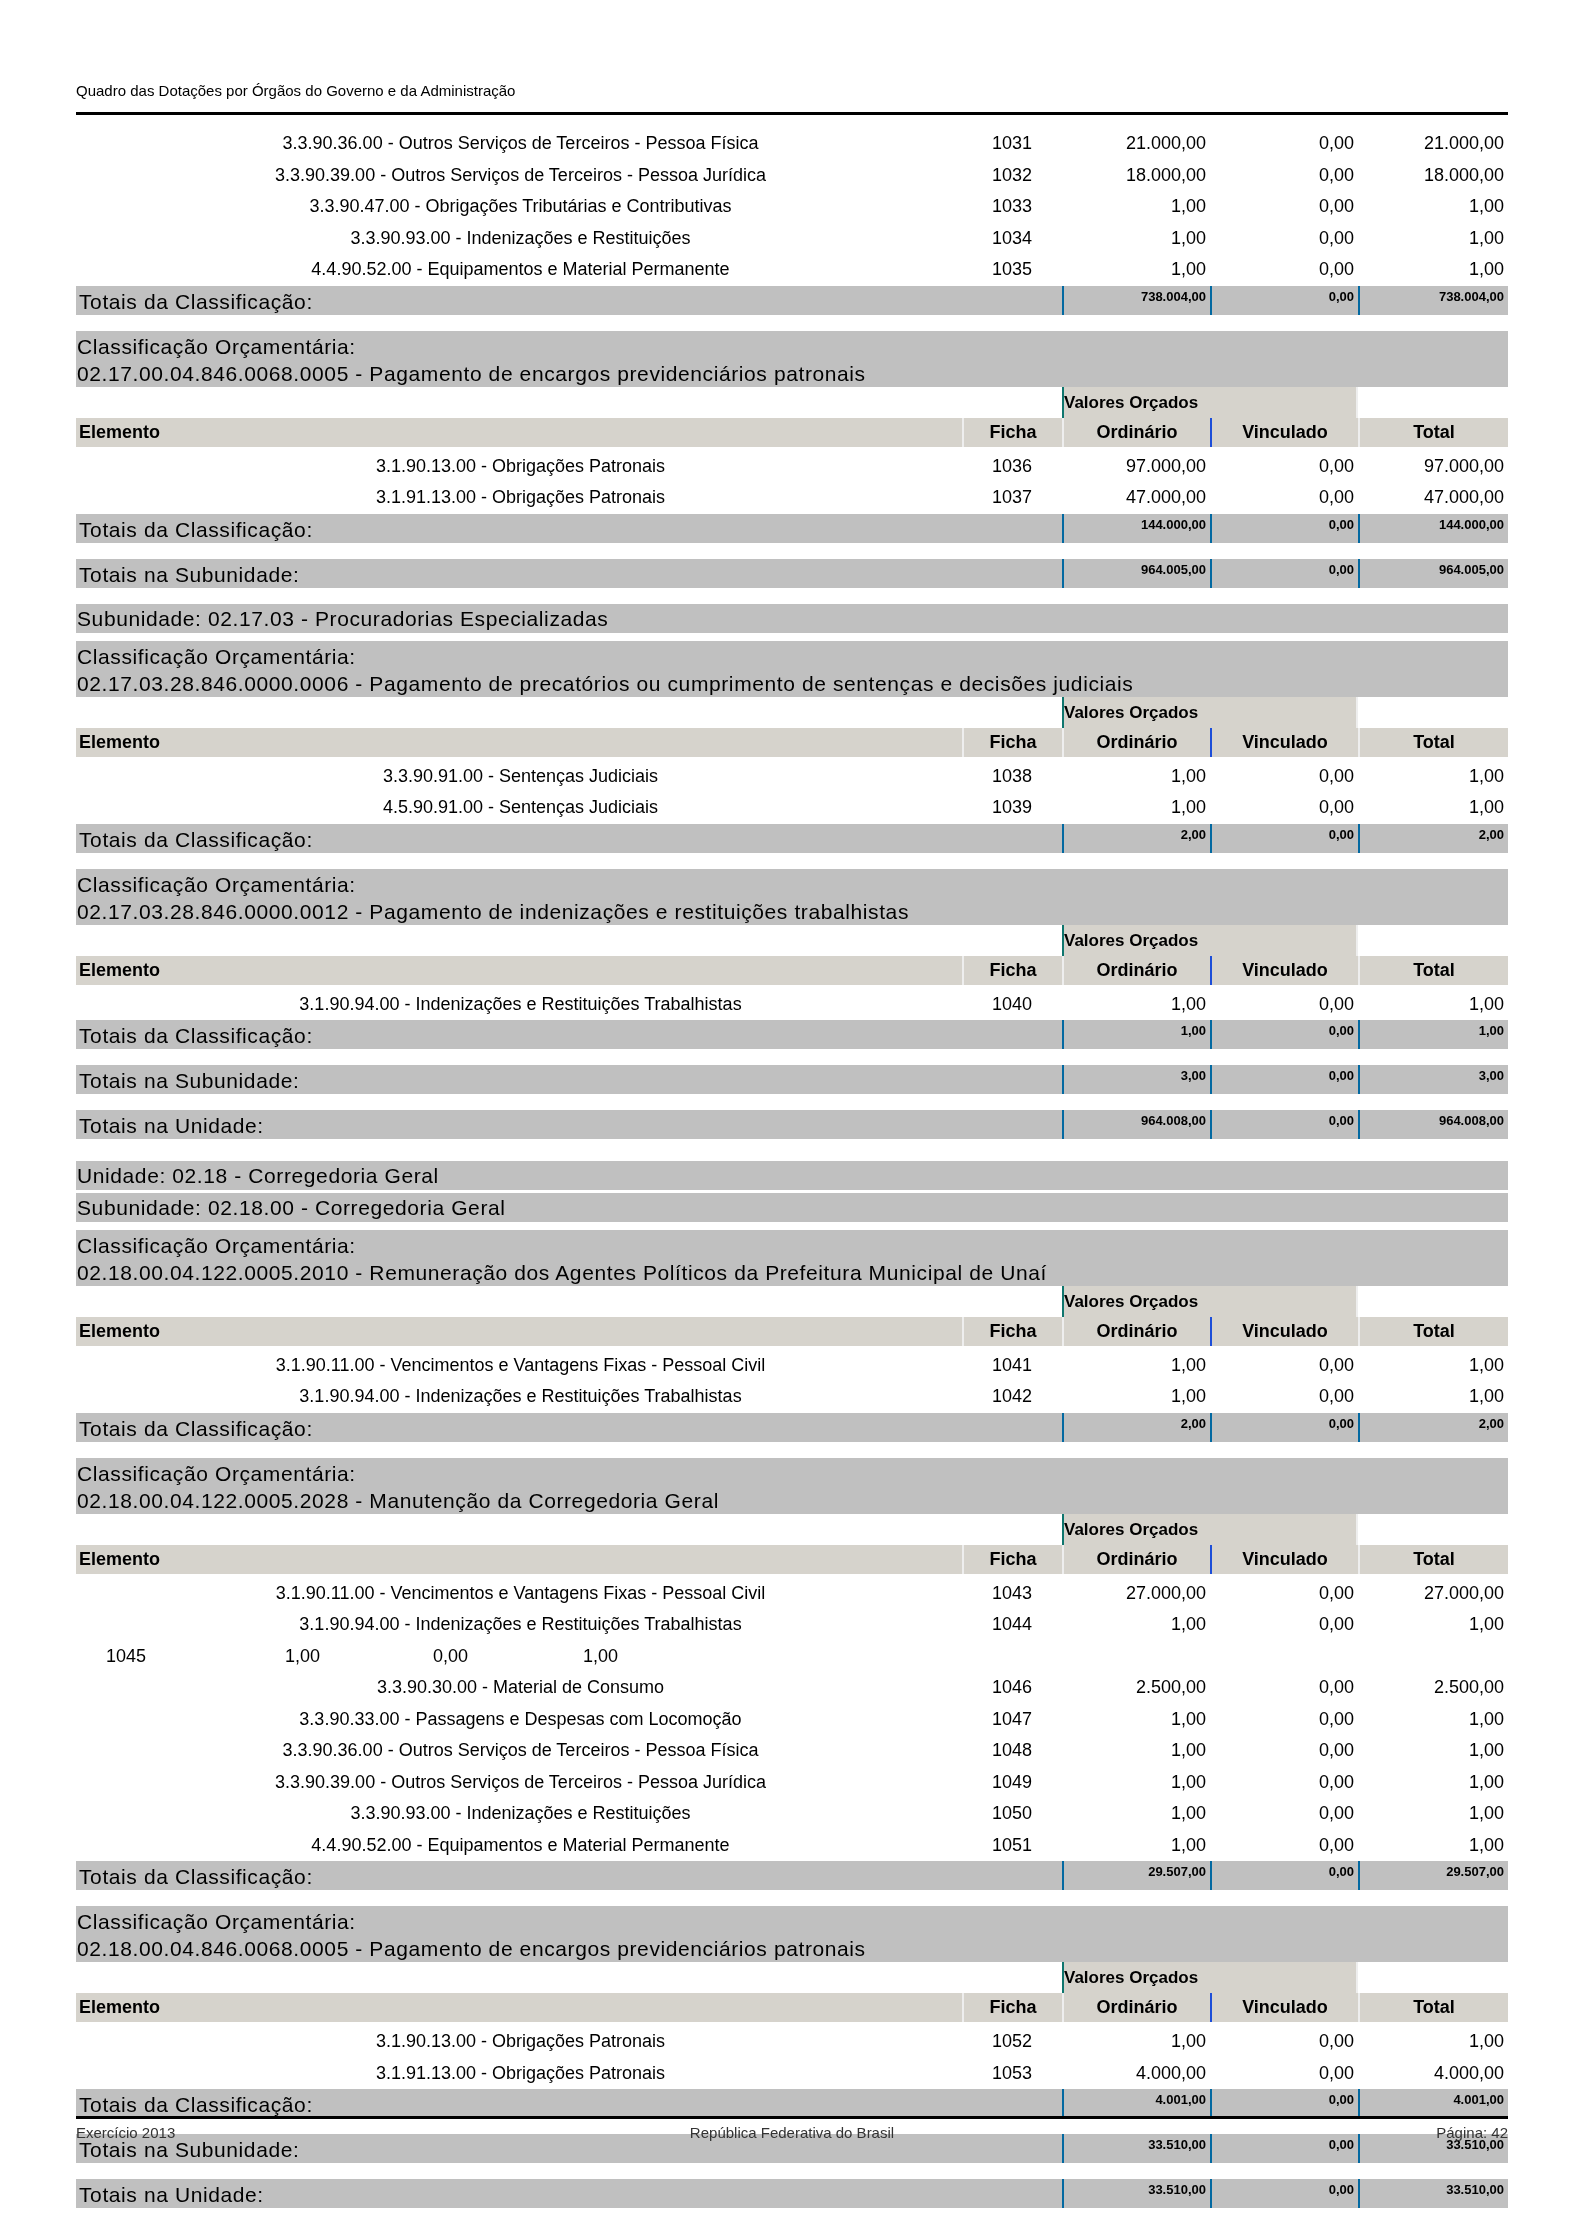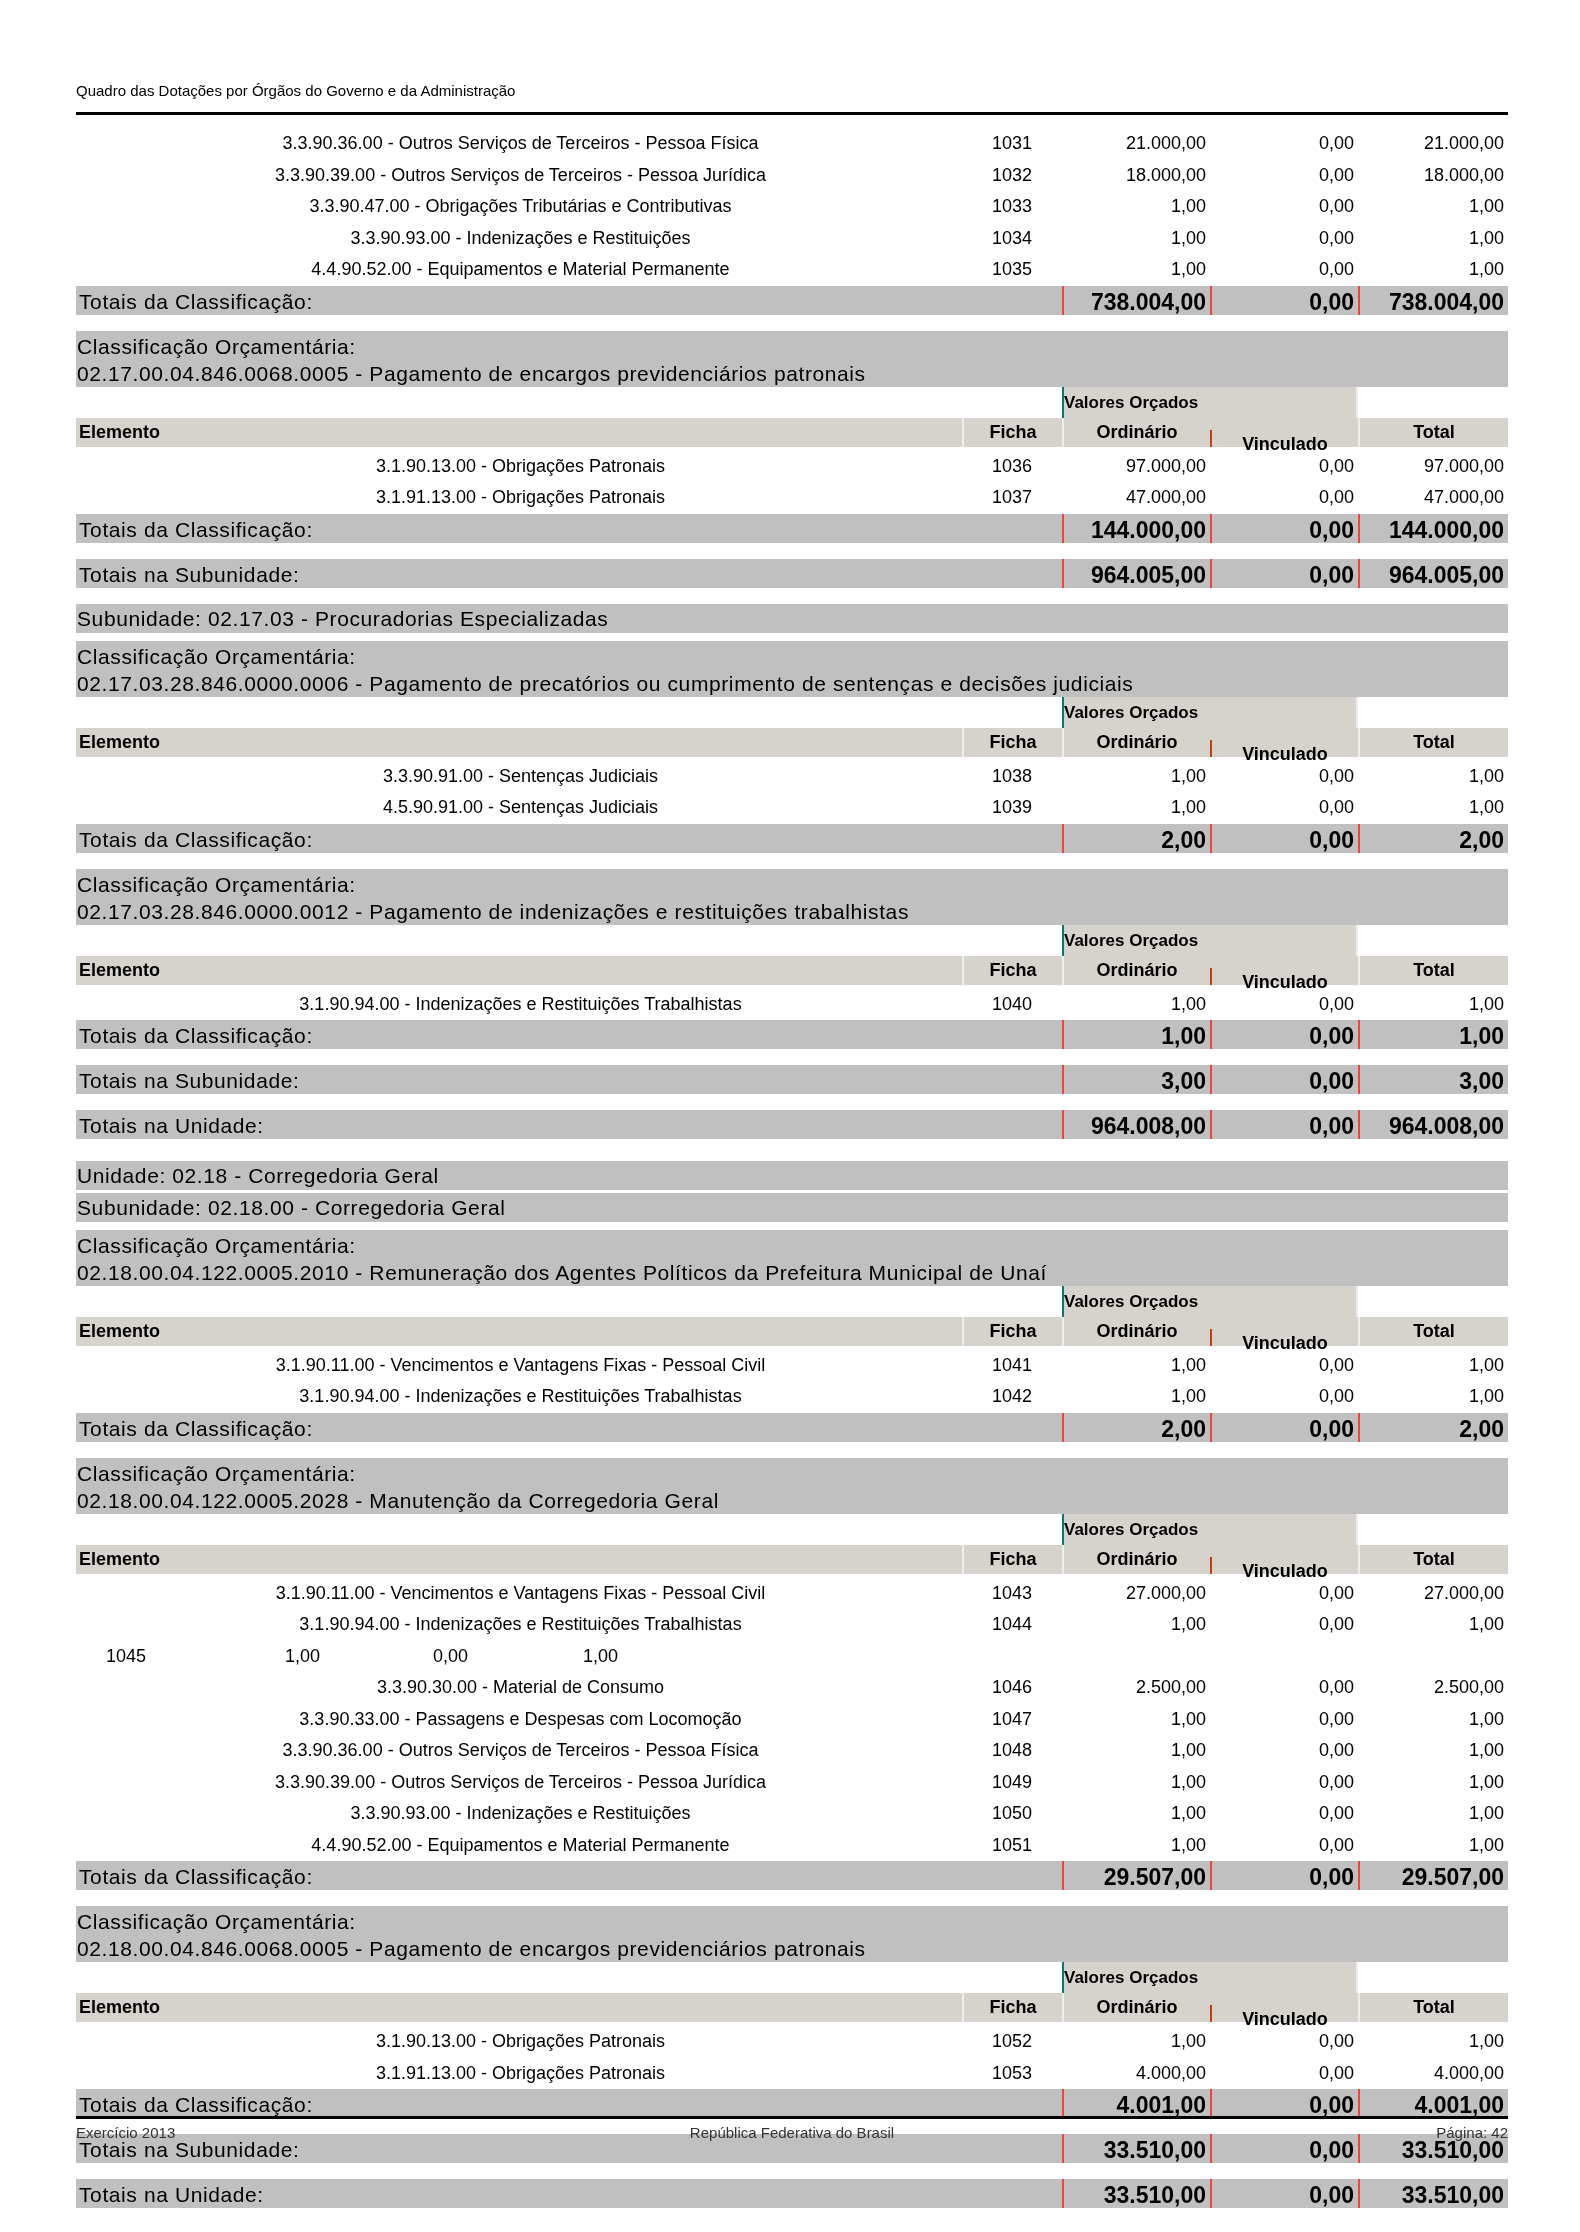--- a/index.html
+++ b/index.html
@@ -11,37 +11,37 @@
 
   .row { display: flex; height: 31.5px; align-items: center; font-size: 18px; }
   .row .c-el { width: 886px; padding-left: 3px; box-sizing: border-box; white-space: nowrap; text-align: center; }
   .row .c-fi { width: 100px; text-align: center; box-sizing: border-box; }
   .row .c-or { width: 148px; text-align: right; padding-right: 4px; box-sizing: border-box; }
   .row .c-vi { width: 148px; text-align: right; padding-right: 4px; box-sizing: border-box; }
   .row .c-to { width: 150px; text-align: right; padding-right: 4px; box-sizing: border-box; }
 
   .total-row { display: flex; height: 29px; margin-bottom: 16px; background: #c0c0c0; font-size: 21px; letter-spacing: 0.6px; }
   .total-row .t-label { width: 986px; padding-left: 3px; box-sizing: border-box; display: flex; align-items: flex-end; padding-bottom: 1px; }
-  .total-row .t-val { width: 148px; text-align: right; padding-right: 4px; box-sizing: border-box; font-weight: bold; font-size: 23px; letter-spacing: 0; border-left: 2px solid #ef4444; padding-top: 3px; }
+  .total-row .t-val { width: 148px; text-align: right; padding-right: 4px; box-sizing: border-box; font-weight: bold; font-size: 13px; letter-spacing: 0; border-left: 2px solid #0369a1; padding-top: 3px; }
   .total-row .t-val.last { width: 150px; }
 
   .band { background: #c0c0c0; padding-left: 1px; font-size: 21px; letter-spacing: 0.6px; box-sizing: border-box; }
   .band.single { height: 29px; line-height: 29px; margin-bottom: 2.5px; }
   .band.classif { height: 56px; margin-top: 8px; padding-top: 2px; }
   .band.classif div { height: 27px; line-height: 27px; }
 
   .vo-row { display: flex; height: 31px; }
   .vo-row .spacer { width: 986px; }
   .vo-row .vo { width: 296px; background: #d6d3cc; font-weight: bold; font-size: 17px; text-align: left; line-height: 31px; border-left: 2px solid #0f766e; border-right: 2px solid #eeeeee; box-sizing: border-box; }
   .hdr-row { display: flex; height: 29px; margin-bottom: 4px; background: #d6d3cc; font-size: 18px; font-weight: bold; }
   .hdr-row div { line-height: 29px; box-sizing: border-box; }
   .hdr-row .h-el { width: 886px; padding-left: 3px; }
   .hdr-row .h-fi { width: 100px; text-align: center; border-left: 2px solid #eeeeee; }
   .hdr-row .h-or { width: 148px; text-align: center; border-left: 2px solid #eeeeee; }
-  .hdr-row .h-vi { width: 148px; text-align: center; border-left: 2px solid #c2410c; margin-top: 12px; }
+  .hdr-row .h-vi { width: 148px; text-align: center; border-left: 2px solid #1d4ed8; }
   .hdr-row .h-to { width: 150px; text-align: center; border-left: 2px solid #eeeeee; }
 
   .gap { height: 6px; }
 
   .bottom-rule { position: absolute; top: 2116px; left: 0; width: 1432px; height: 3px; background: #000; }
   .footer { position: absolute; top: 2124px; left: 0; width: 1432px; display: flex; justify-content: flex-end; font-size: 15px; color: #333; }
   .footer span { flex: 1; }
   .footer .f-center { text-align: center; }
   .footer .f-right { text-align: right; }
 </style>

